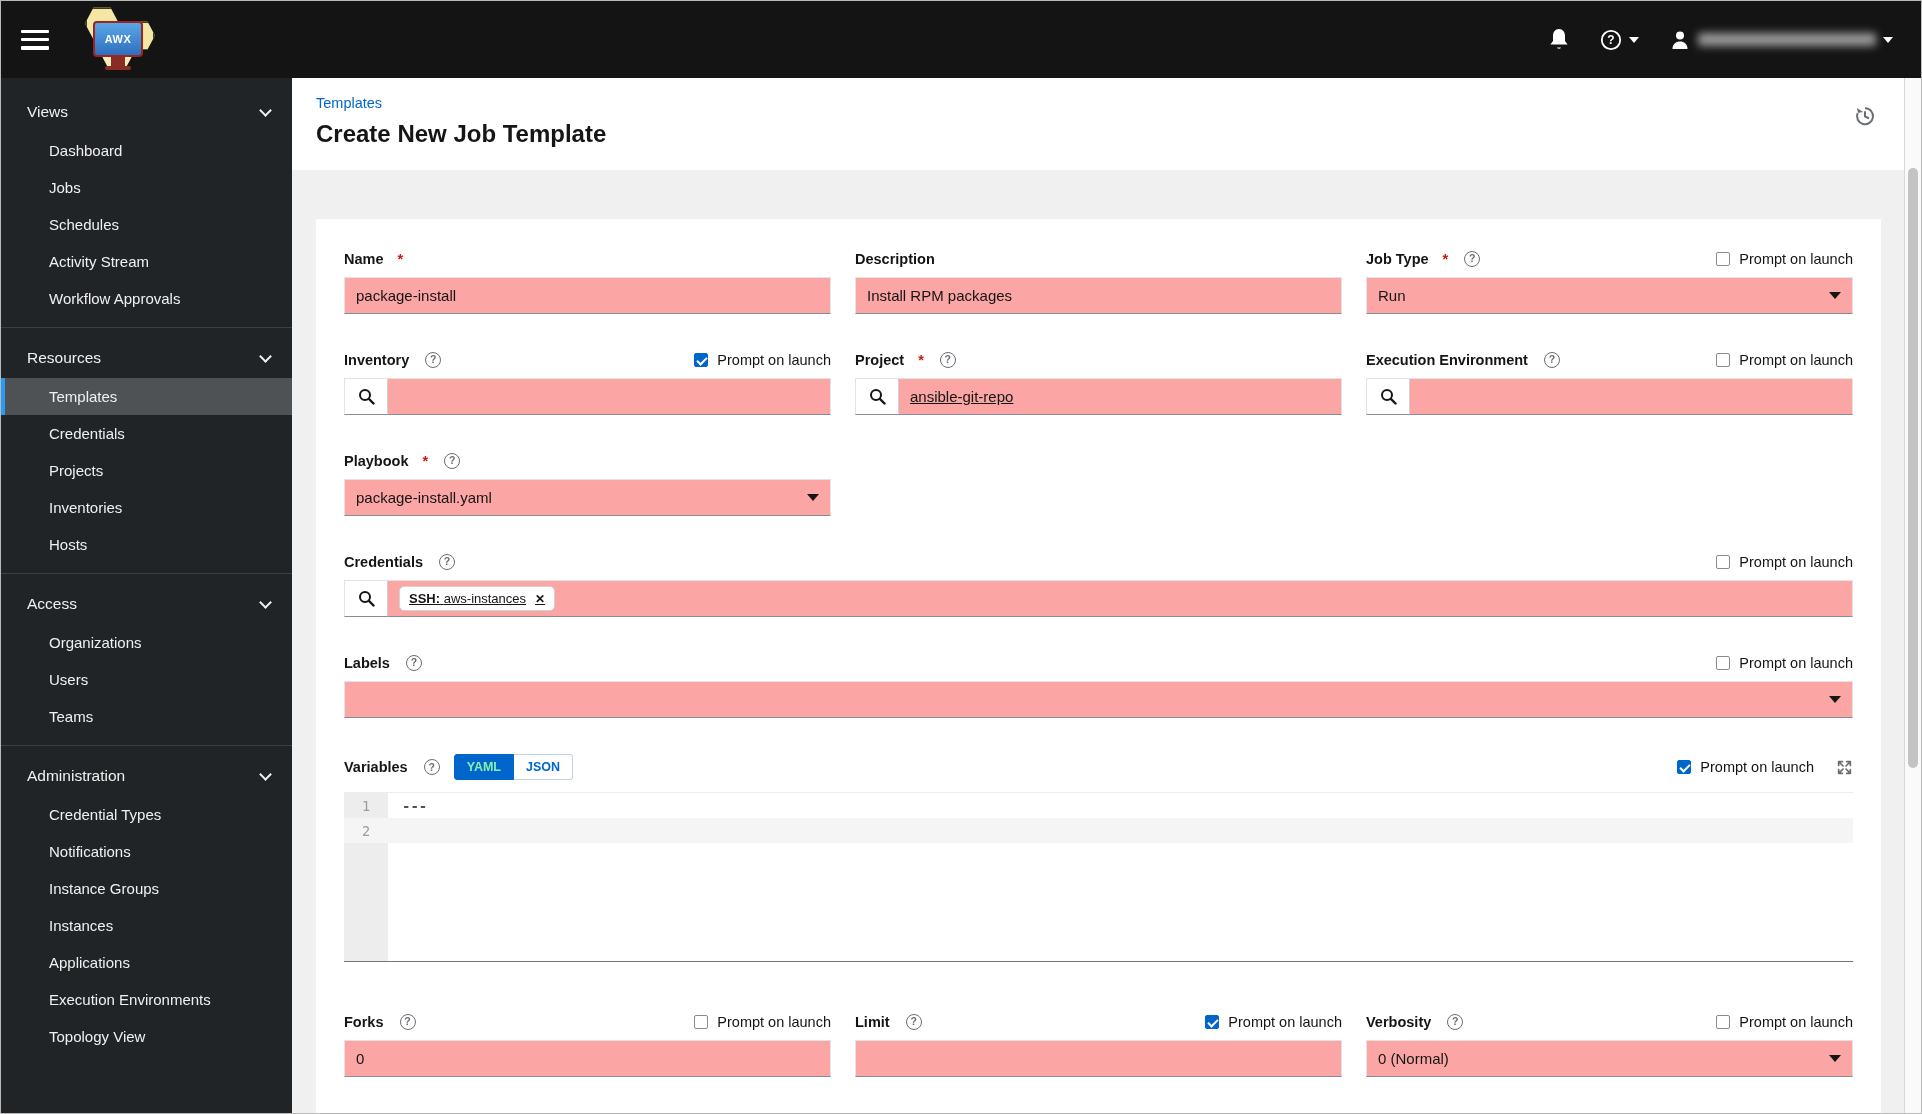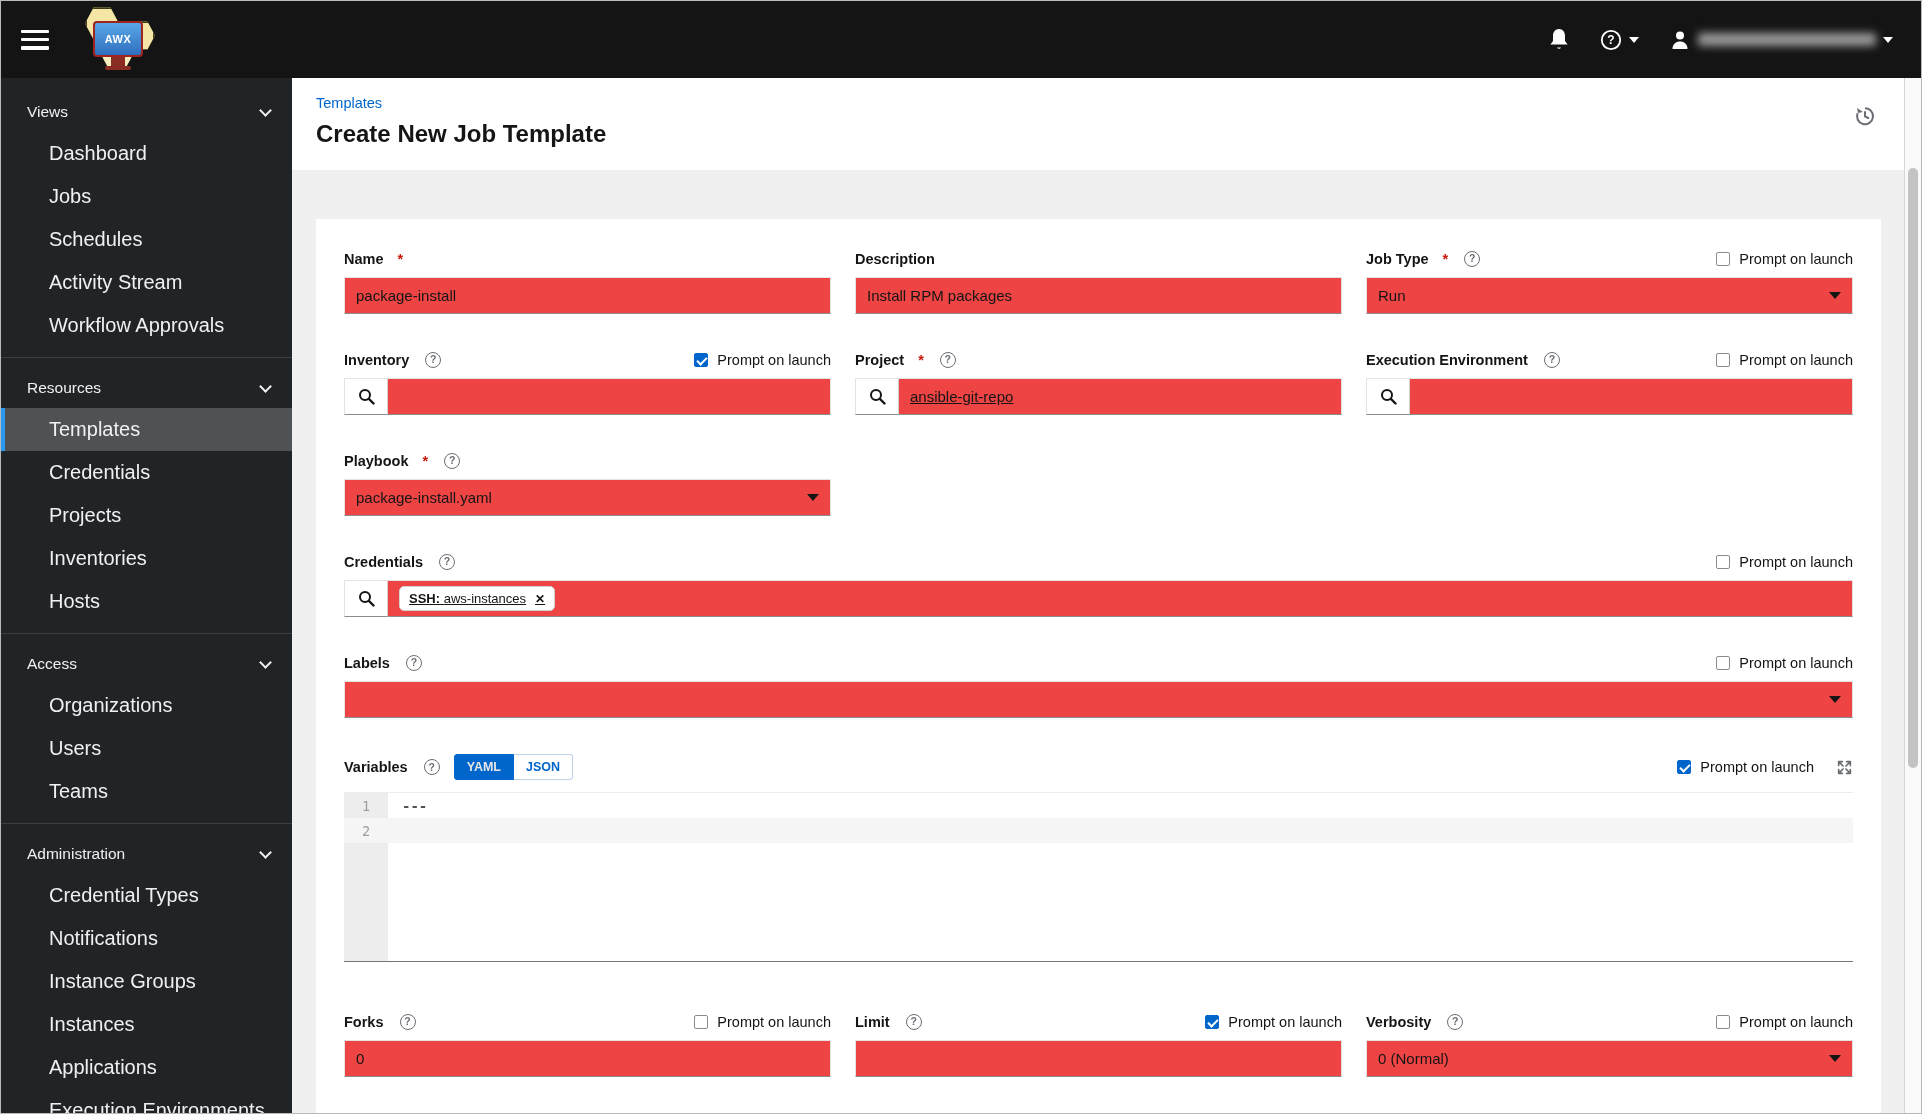--- a/index.html
+++ b/index.html
@@ -39,21 +39,21 @@
 
   
   .body-row { flex:1; display:flex; min-height:0; }
 
   
   .sidebar { width:291px; flex:0 0 291px; background:#212427; color:#fff; padding-top:14px; overflow:hidden; }
   .group-head { display:flex; align-items:center; justify-content:space-between;
     padding:11px 22px 11px 26px; cursor:pointer; font-size:15.5px; color:#f0f0f0; background:none; border:none; width:100%; text-align:left;}
   .chev { width:9px; height:9px; border-right:2px solid #f0f0f0; border-bottom:2px solid #f0f0f0;
     transform:rotate(45deg); margin-top:-4px; }
-  .nav-item { display:block; padding:10px 16px 10px 48px; font-size:20px; color:#f0f0f0;
+  .nav-item { display:block; padding:10px 16px 10px 48px; font-size:15px; color:#f0f0f0;
     text-decoration:none; cursor:pointer; }
   .nav-item.active { background:#4f5255; border-left:4px solid #2b9af3; padding-left:44px; }
   .side-divider { border:none; border-top:1px solid #3c3f42; margin:10px 0; }
 
   
   .main { flex:1; background:#f0f0f0; position:relative; min-width:0; overflow:hidden; }
   .page-head { background:#fff; padding:16px 60px 22px 24px; position:relative; }
   .breadcrumb { color:#0066cc; font-size:14.5px; text-decoration:none; cursor:pointer; }
   .page-title { font-size:24px; font-weight:700; margin-top:8px; color:#151515; }
   .history-btn { position:absolute; right:44px; top:26px; background:none; border:none; cursor:pointer; }
@@ -68,21 +68,21 @@
   .help-circle { width:16px; height:16px; border:1.5px solid #6a6e73; border-radius:50%;
     color:#6a6e73; font-size:10.5px; font-weight:700; display:inline-flex; align-items:center;
     justify-content:center; cursor:pointer; background:#fff; margin-left:2px; line-height:1; }
   .prompt { display:inline-flex; align-items:center; gap:9px; font-size:14.5px; font-weight:400; cursor:pointer; color:#151515;}
   .cb { width:14px; height:14px; border:1px solid #8a8d90; border-radius:2px; background:#fff; display:inline-block; }
   .cb.checked { background:#0066cc; border-color:#0066cc; }
   .cb.checked::after { content:""; display:block; width:4px; height:8px; border:solid #fff;
     border-width:0 2px 2px 0; transform:rotate(45deg); margin:1px 0 0 4px; }
 
   .pf-input, .pf-select, .group-field {
-    width:100%; height:37px; background:#ef4444; font-size:15px; color:#151515;
+    width:100%; height:37px; background:#fca5a5; font-size:15px; color:#151515;
     border:1px solid #e3e3e3; border-bottom:1px solid #8a8d90; padding:12px 11px;
     font-family:"Liberation Sans", sans-serif;
   }
   .pf-select { display:flex; align-items:center; justify-content:space-between; cursor:pointer; }
   .caret-dark { width:0; height:0; border-left:6px solid transparent; border-right:6px solid transparent; border-top:7px solid #151515; }
 
   .lookup { display:flex; }
   .search-btn { width:44px; height:37px; background:#fff; border:1px solid #e3e3e3;
     border-bottom:1px solid #8a8d90; border-right:1px solid #d2d2d2; cursor:pointer;
     display:flex; align-items:center; justify-content:center; flex:0 0 44px; }
@@ -92,21 +92,21 @@
   .chip { display:inline-flex; align-items:center; gap:9px; border:1px solid #d2d2d2;
     border-radius:5px; padding:4px 9px; font-size:13px; background:#fff; }
   .chip b { font-weight:700; }
   .chip-close { background:none; border:none; cursor:pointer; font-size:12px; font-weight:700; color:#151515; padding:0; line-height:1;}
 
   
   .vars-head { display:flex; align-items:center; justify-content:space-between; margin-bottom:12px; }
   .vars-left { display:flex; align-items:center; gap:14px; }
   .tab-group { display:flex; }
   .tab { font-size:12.5px; font-weight:700; padding:5px 12px; cursor:pointer; border:1px solid #0066cc; }
-  .tab.active { background:#0066cc; color:#e5e5e5; border-radius:3px 0 0 3px; }
+  .tab.active { background:#0066cc; color:#86efac; border-radius:3px 0 0 3px; }
   .tab.inactive { background:#fff; color:#0066cc; border-left:none; border-color:#bfd4ec; border-radius:0 3px 3px 0; }
   .vars-right { display:flex; align-items:center; gap:22px; }
   .editor { position:relative; height:170px; border-top:1px solid #ececec; border-bottom:1.5px solid #737679; margin-bottom:50px; background:#fff; cursor:text;}
   .gutter-strip { position:absolute; left:0; top:0; bottom:0; width:44px; background:#ededed; }
   .code-row { position:relative; display:flex; height:25px; align-items:center; }
   .code-row.active-line { background:#f5f5f5; }
   .ln { width:44px; flex:0 0 44px; text-align:center; color:#9a9d9f; font-family:"DejaVu Sans Mono", monospace; font-size:13.5px; position:relative; z-index:1;}
   .code-text { padding-left:14px; font-family:"DejaVu Sans Mono", monospace; font-size:14px; color:#4f5255; font-weight:600; }
 
   

